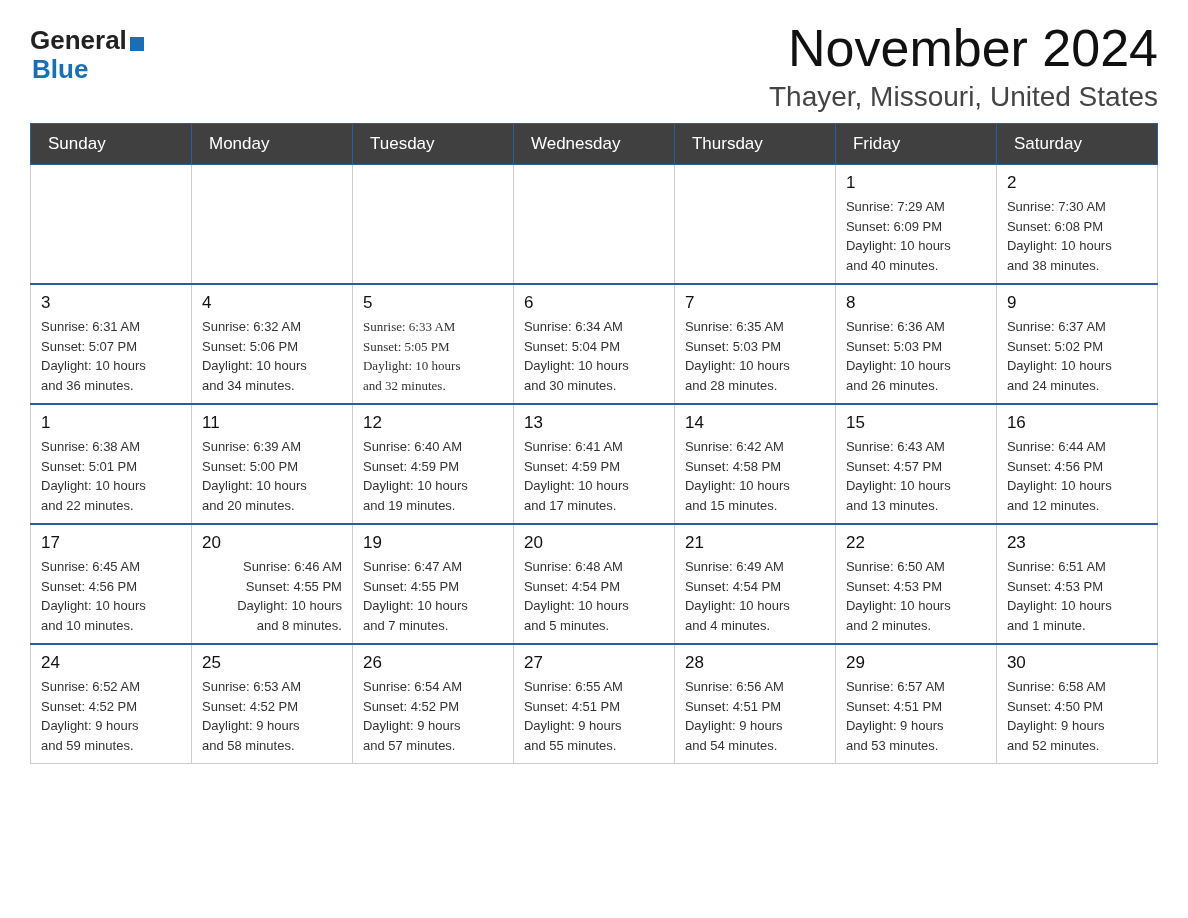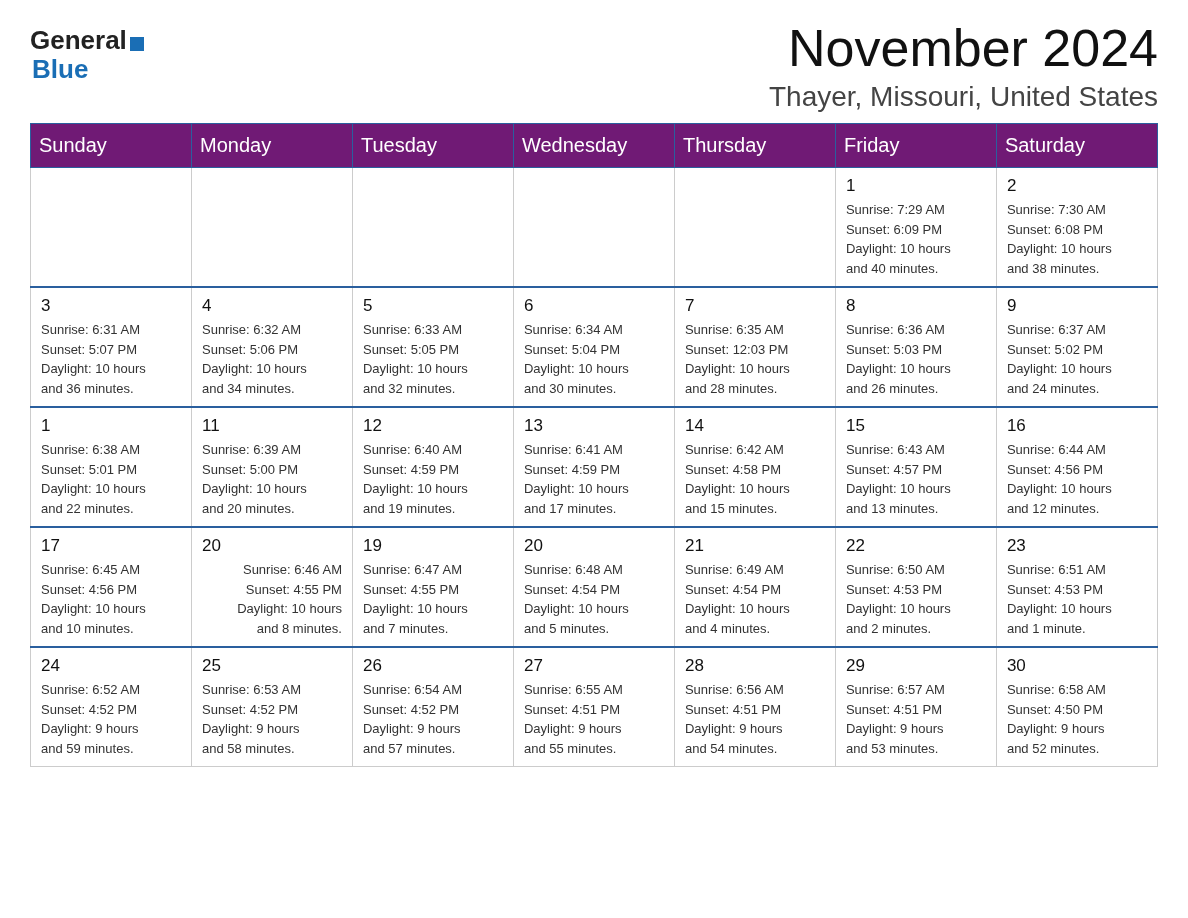--- a/index.html
+++ b/index.html
@@ -40,25 +40,25 @@
       font-size: 28px;
       color: #444;
       margin-top: 4px;
     }
     .calendar {
       width: 100%;
       border-collapse: collapse;
       margin-top: 8px;
     }
     .calendar th {
-      background-color: #701a75;
+      background-color: #404040;
       color: #fff;
-      font-size: 20px;
+      font-size: 17px;
       font-weight: normal;
-      padding: 10px 8px;
+      padding: 10px 17px;
       text-align: left;
       border: 1px solid #2a5f9e;
     }
     .calendar td {
       vertical-align: top;
       border: 1px solid #ccc;
       border-top: 2px solid #2a5f9e;
       padding: 8px 10px;
       width: 14.285%;
       min-height: 110px;
@@ -144,36 +144,36 @@
         </td>
         <td>
           <span class="day-num">4</span>
           <div class="day-info" style="white-space: pre-line;">Sunrise: 6:32 AM
 Sunset: 5:06 PM
 Daylight: 10 hours
 and 34 minutes.</div>
         </td>
         <td>
           <span class="day-num">5</span>
-          <div class="day-info" style="white-space: pre-line;">Sunrise: 6:33 AM
+          <div class="day-info" style="white-space: pre-line; font-family: Liberation Serif, serif;">Sunrise: 6:33 AM
 Sunset: 5:05 PM
 Daylight: 10 hours
 and 32 minutes.</div>
         </td>
         <td>
           <span class="day-num">6</span>
           <div class="day-info" style="white-space: pre-line;">Sunrise: 6:34 AM
 Sunset: 5:04 PM
 Daylight: 10 hours
 and 30 minutes.</div>
         </td>
         <td>
           <span class="day-num">7</span>
           <div class="day-info" style="white-space: pre-line;">Sunrise: 6:35 AM
-Sunset: 12:03 PM
+Sunset: 5:03 PM
 Daylight: 10 hours
 and 28 minutes.</div>
         </td>
         <td>
           <span class="day-num">8</span>
           <div class="day-info" style="white-space: pre-line;">Sunrise: 6:36 AM
 Sunset: 5:03 PM
 Daylight: 10 hours
 and 26 minutes.</div>
         </td>

